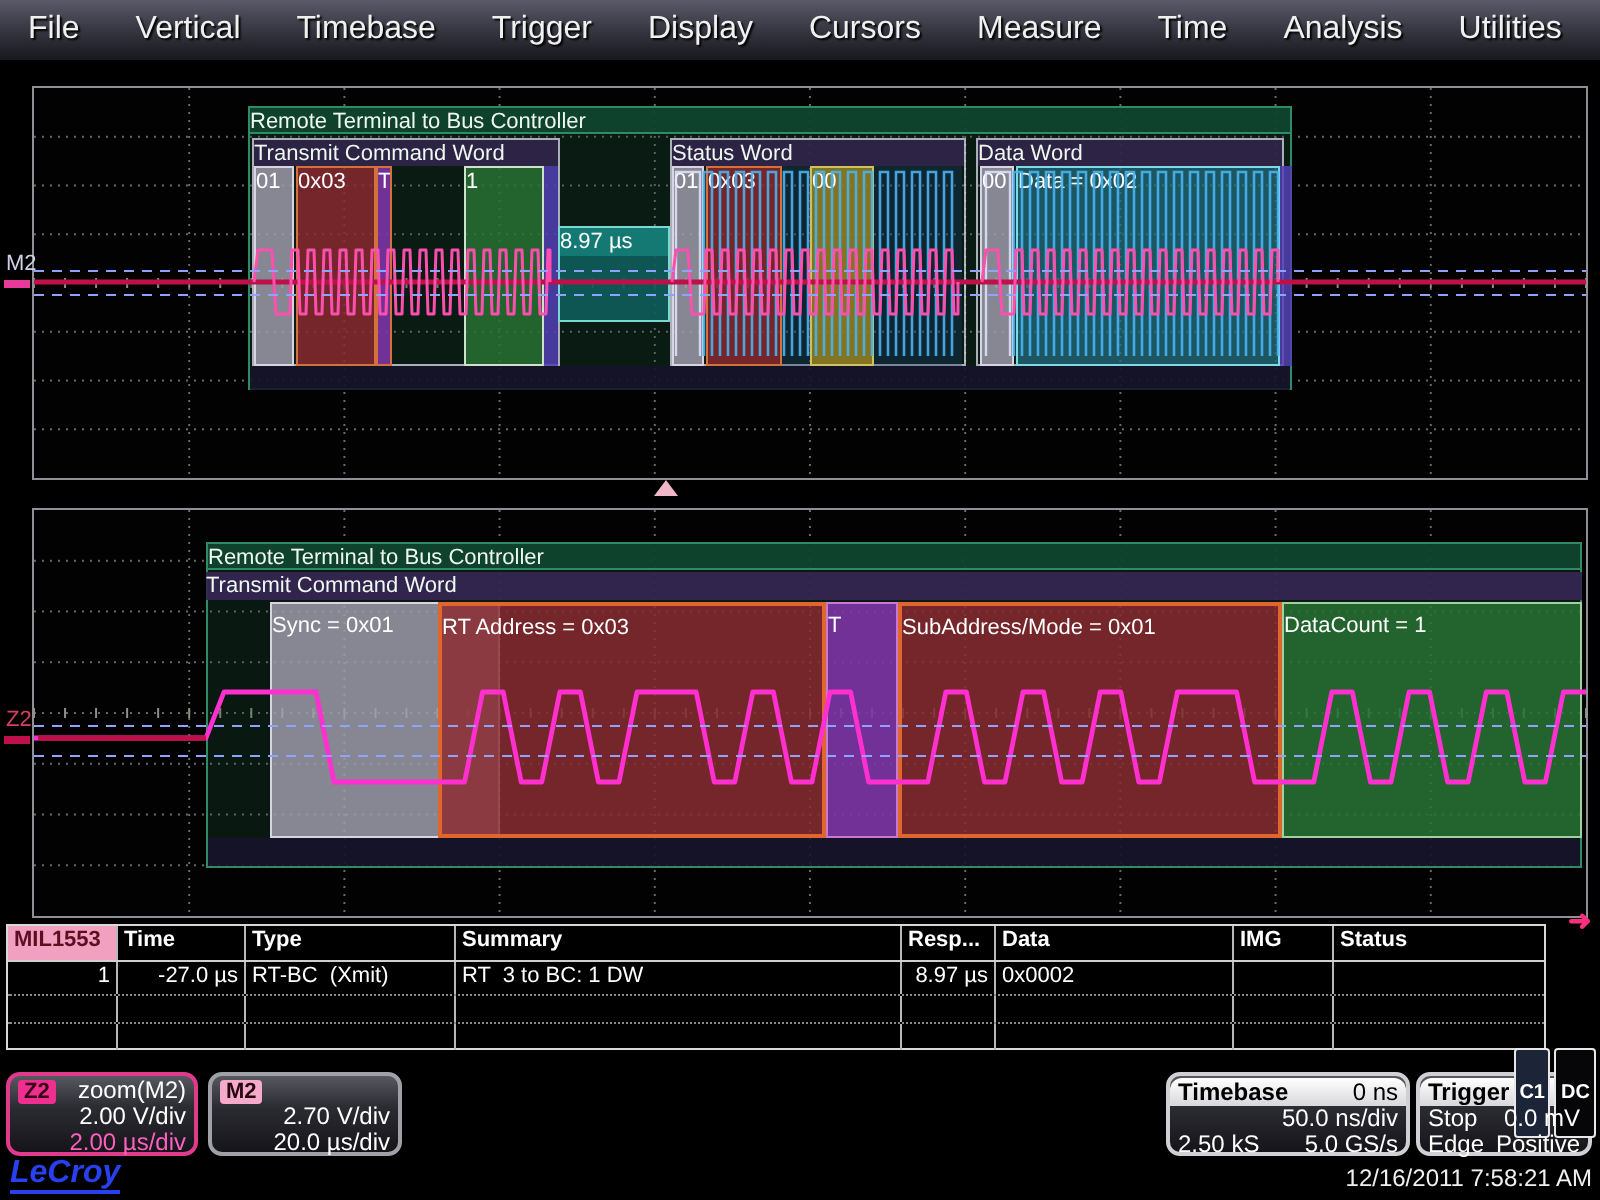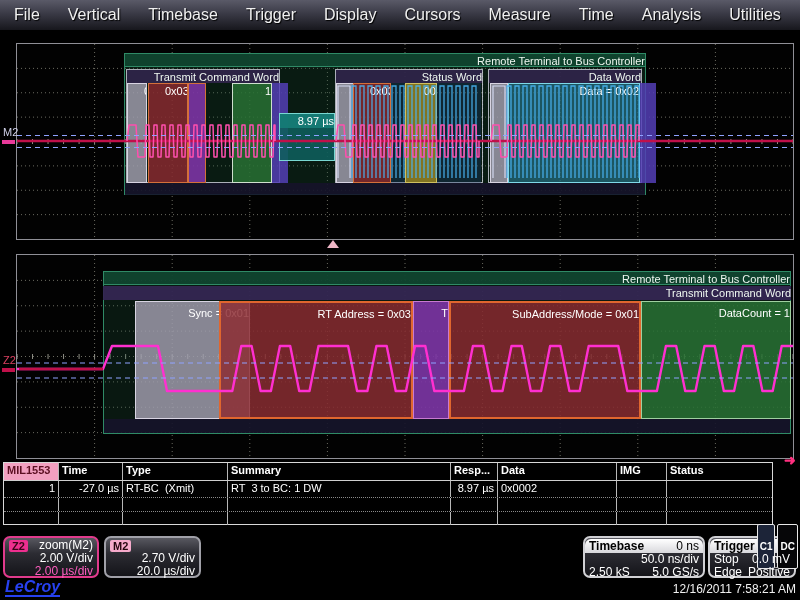--- a/index.html
+++ b/index.html
@@ -9,21 +9,21 @@
   #menubar{position:absolute;left:0;top:0;width:800px;height:30px;
     background:linear-gradient(#5a5a68 0%,#3a3a46 45%,#17171d 100%);
     display:flex;align-items:center;gap:0;border-bottom:1px solid #000;}
   .menu-item{padding:0 14px 0 14px;font-size:16px;color:#f0f0f0;text-shadow:1px 1px 1px #000;cursor:default;}
   
   .panel{position:absolute;background:#020202;border:1px solid #8f8f96;}
   .panel svg{position:absolute;left:0;top:0;}
   .chan-label{position:absolute;font-size:11px;z-index:5;}
   .chan-tick{position:absolute;width:13px;height:4px;z-index:5;}
   
-  .ov{position:absolute;box-sizing:border-box;font-size:11px;text-align:right;padding-left:16px;}
+  .ov{position:absolute;box-sizing:border-box;font-size:11px;text-align:left;}
   .banner{color:#eef7f0;line-height:14px;}
   .fld{color:#fff;line-height:15px;overflow:hidden;white-space:nowrap;}
   
   #dtable{position:absolute;left:3px;top:462px;width:770px;height:63px;border:1px solid #d8d8d8;
           box-sizing:border-box;background:#000;font-size:11px;}
   .trow{display:grid;grid-template-columns:55px 64px 105px 223px 47px 119px 50px auto;}
   .trow>div{border-right:1px solid #b8b8b8;padding:1px 3px 0 3px;white-space:pre;overflow:hidden;}
   .trow>div:last-child{border-right:none;}
   #thead{height:17px;font-weight:bold;border-bottom:1px solid #cfcfcf;}
   .tr-data{height:16px;border-bottom:1px dotted #8a8a8a;}

